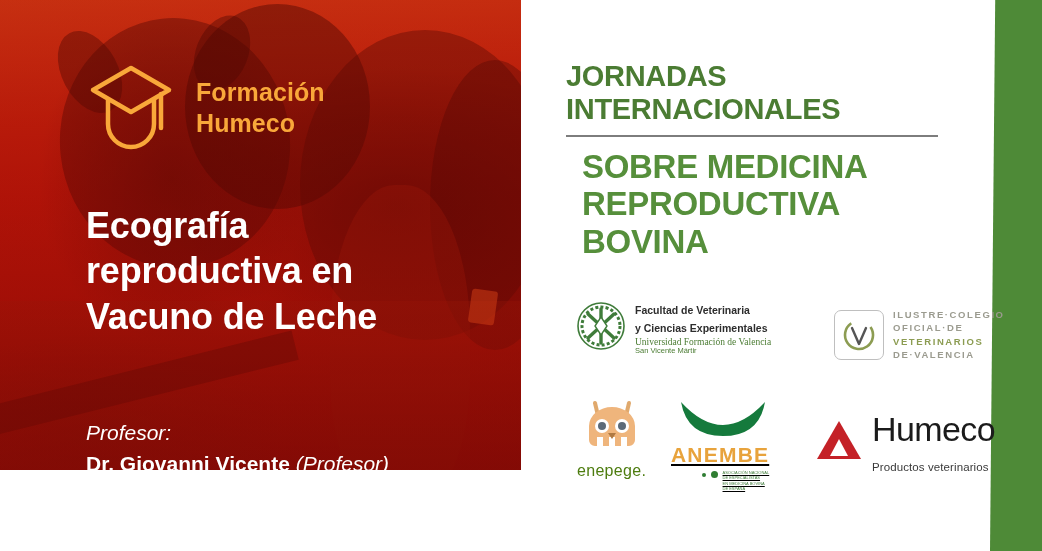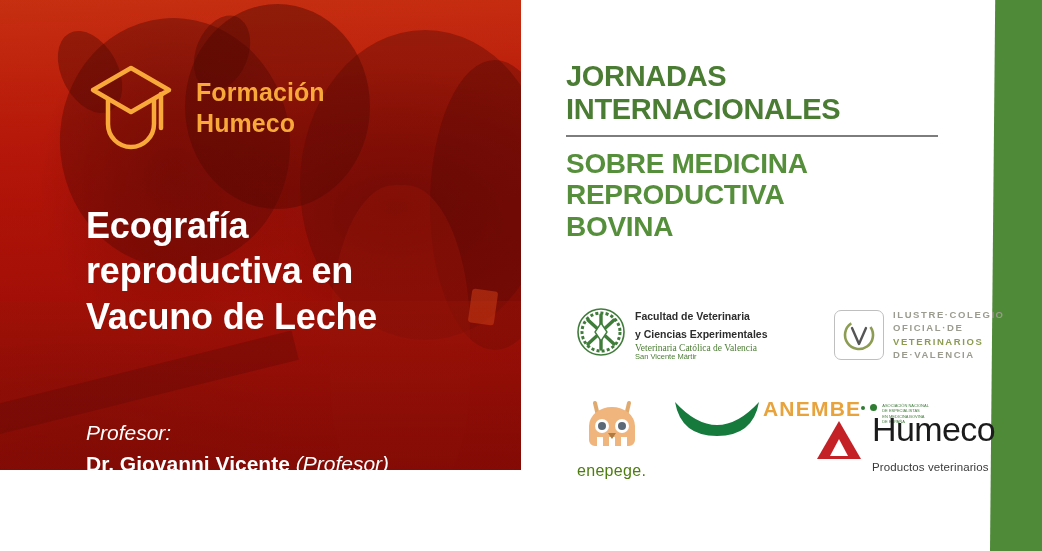--- a/index.html
+++ b/index.html
@@ -92,53 +92,53 @@
     clip-path:polygon(10% 0%, 100% 0%, 100% 100%, 0% 100%);
   }
 
   .head{position:absolute;left:45px;top:60px;width:400px;}
   .head-1{
     color:#4b7c33;font-weight:bold;font-size:29px;line-height:1.13;
     letter-spacing:-.3px;white-space:pre-line;
   }
   .rule{height:2px;background:#7d7d7d;margin:9px 0 11px 0;width:372px;}
   .head-2{
-    color:#568f3b;font-weight:bold;font-size:28px;line-height:1.14;
-    letter-spacing:-.3px;white-space:pre-line;
+    color:#568f3b;font-weight:bold;font-size:33px;line-height:1.14;
+    letter-spacing:-.3px;white-space:pre-line;margin-left:16px;
   }
 
   
   .logo-row-1{position:absolute;left:45px;top:300px;width:445px;height:80px;}
   .logo-row-2{position:absolute;left:40px;top:398px;width:455px;height:96px;}
 
   .logo{position:absolute;display:flex;align-items:center;}
 
   
-  .ucv{left:10px;top:6px;gap:9px;}
+  .ucv{left:10px;top:0;gap:9px;}
   .ucv-txt{line-height:1.12;}
   .ucv-l1{font-size:10.5px;font-weight:bold;color:#2d2d2d;white-space:pre-line;}
   .ucv-l2{font-size:9.5px;color:#4b7c33;font-family:"Liberation Serif",serif;margin-top:1px;}
   .ucv-l3{font-size:7.5px;color:#4b7c33;font-family:Liberation Sans, sans-serif;}
 
   
   .col{left:268px;top:8px;gap:9px;}
   .col-mark{
     width:48px;height:48px;border:1px solid #bfbfbf;border-radius:7px;
     display:flex;align-items:center;justify-content:center;flex:none;background:#fff;
   }
   .col-txt{line-height:1.42;}
   .col-txt div{font-size:9.5px;letter-spacing:1.6px;color:#9b9b8f;font-weight:bold;}
   .col-txt .hl{color:#8c9c52;}
 
   
   .ene{left:16px;top:2px;flex-direction:column;gap:2px;}
   .ene-name{font-size:16px;color:#4d7c0f;letter-spacing:.3px;}
 
   
-  .ane{left:110px;top:0px;flex-direction:row;align-items:flex-start;gap:0;}
+  .ane{left:110px;top:0px;flex-direction:column;align-items:flex-end;gap:0;text-decoration:underline;}
   .ane-name{font-size:21px;font-weight:bold;color:#e8a33c;letter-spacing:1.2px;line-height:1;}
   .ane-sub{font-size:4px;color:#3f7c3a;line-height:1.35;text-align:left;white-space:pre-line;margin-top:2px;}
   .ane-dots{display:flex;gap:5px;align-items:center;margin-top:-12px;margin-right:54px;}
   .ane-dots i{display:block;border-radius:50%;background:#2f7d32;}
   .ane-sub-wrap{display:flex;align-items:flex-start;gap:5px;margin-top:3px;}
 
   
   .hum{left:255px;top:14px;gap:10px;}
   .hum-txt{line-height:1.05;}
   .hum-name{font-size:34px;color:#1b1b1b;letter-spacing:-.6px;}
@@ -215,21 +215,21 @@
               <path d="M25 8 V42"></path>
               <path d="M12 13 L38 37"></path>
               <path d="M38 13 L12 37"></path>
             </g>
             <path d="M25 16 L31 25 L25 34 L19 25 Z" fill="#ffffff" stroke="#3f7c3a" stroke-width="1.4"></path>
           </svg>
         </span>
         <span class="ucv-txt">
           <span class="ucv-l1">Facultad de Veterinaria
 y Ciencias Experimentales</span>
-          <div class="ucv-l2">Veterinaria Católica de Valencia</div>
+          <div class="ucv-l2">Universidad Formación de Valencia</div>
           <div class="ucv-l3">San Vicente Mártir</div>
         </span>
       </div>
 
       <div class="logo col">
         <span class="col-mark">
           <svg width="36" height="36" viewBox="0 0 36 36">
             <circle cx="18" cy="18" r="14" fill="none" stroke="#8c9c52" stroke-width="2.6" stroke-dasharray="66 22" transform="rotate(-35 18 18)"></circle>
             <path d="M11 11 L18 27 L25 11" fill="none" stroke="#555" stroke-width="2.4" stroke-linecap="round" stroke-linejoin="round"></path>
           </svg>

